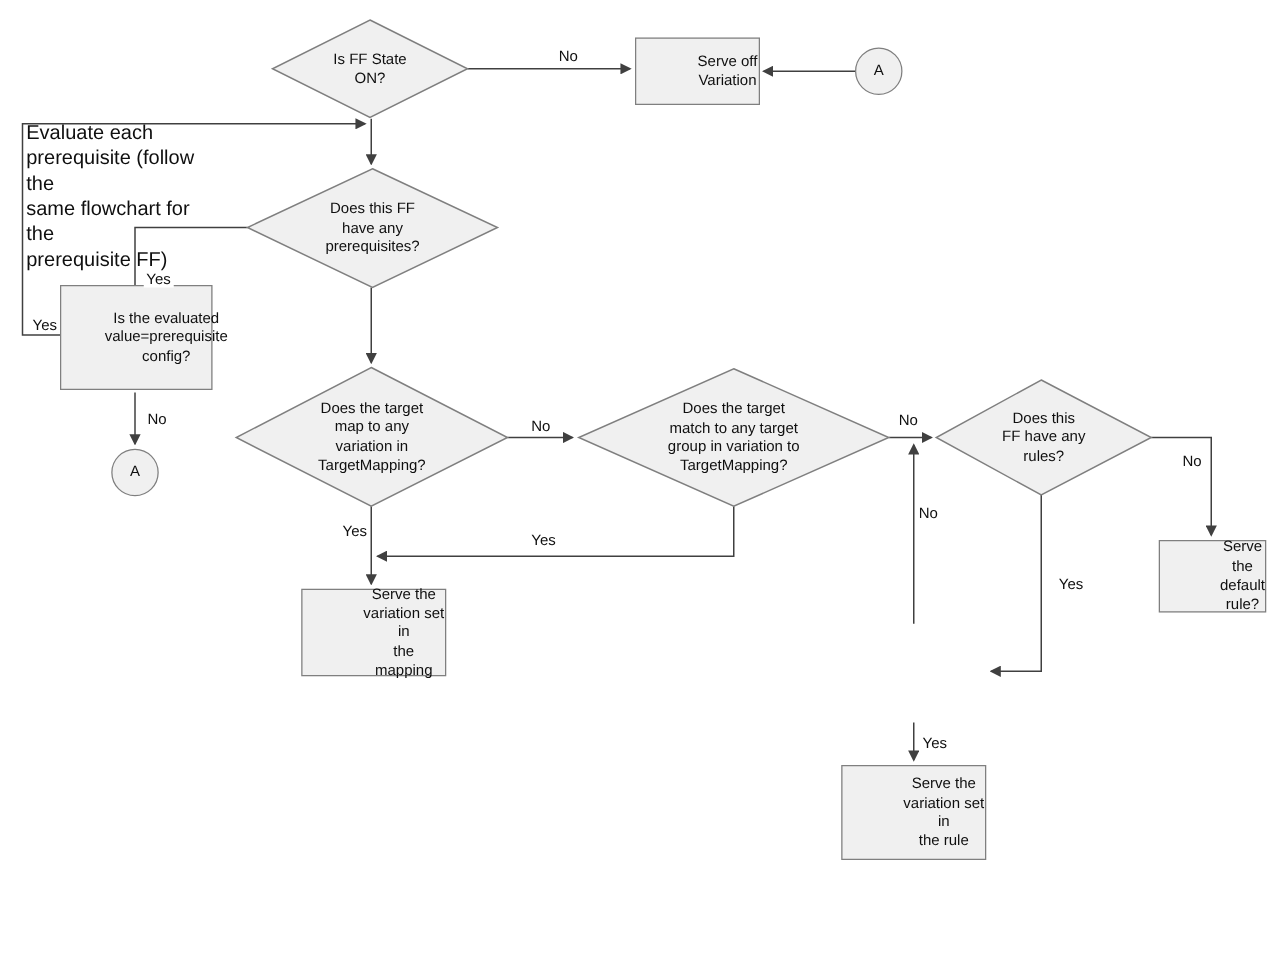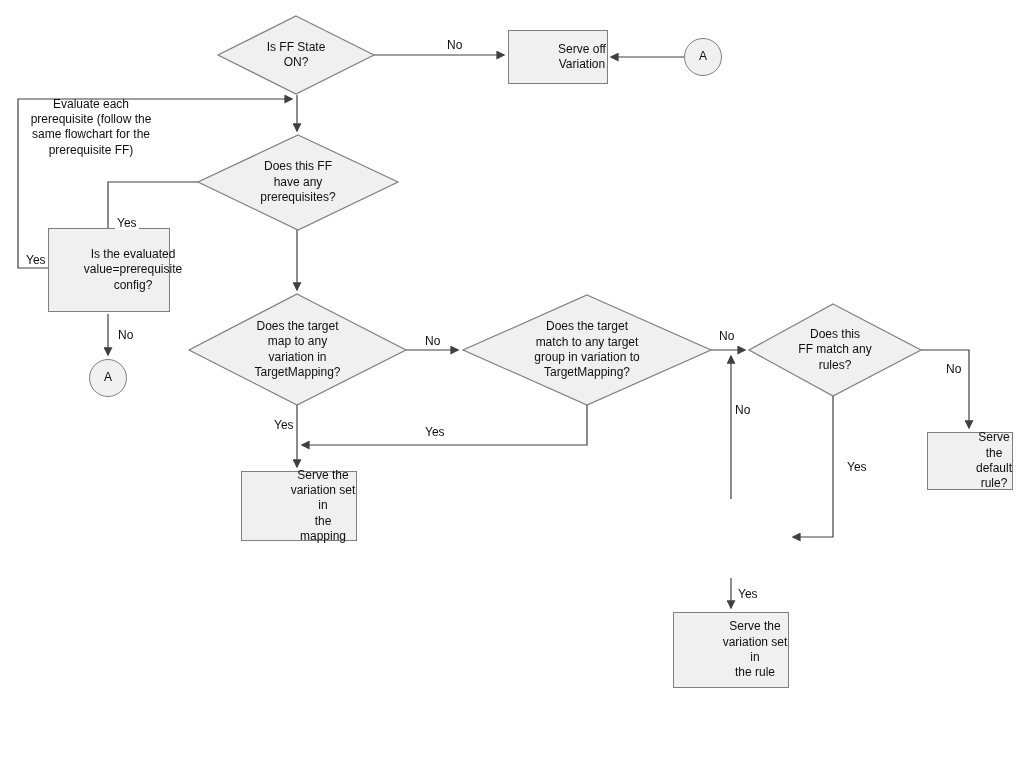--- a/index.html
+++ b/index.html
@@ -52,25 +52,25 @@
   .edge-label {
     position: absolute;
     font-size: 12px;
     color: var(--text);
     background: var(--background);
     padding: 0 2px;
     line-height: 1.2;
   }
   .annotation {
     position: absolute;
-    font-size: 12px;
+    font-size: 16px;
     color: var(--text);
     line-height: 1.27;
     white-space: pre-line;
-    text-align: center;
+    text-align: left;
   }
 </style>
 </head>
 <body>
 
 <div class="canvas">
 
   <svg class="wires">
     <defs>
       <marker id="arrow" viewBox="0 0 10 10" refX="8.5" refY="5" markerWidth="7.5" markerHeight="7.5" orient="auto-start-reverse">
@@ -117,21 +117,21 @@
 TargetMapping?</span>
   </div>
   <div class="diamond-text" style="left:463px;top:295px;width:248px;height:110px">
     <span class="diamond-label">Does the target
 match to any target
 group in variation to
 TargetMapping?</span>
   </div>
   <div class="diamond-text" style="left:749px;top:304px;width:172px;height:92px">
     <span class="diamond-label">Does this
-FF match any
+FF have any
 rules?</span>
   </div>
 
   <div class="rect-node" style="left:508px;top:30px;width:100px;height:54px">
     <span class="node-label">Serve off
 Variation</span>
   </div>
   <div class="rect-node" style="left:48px;top:228px;width:122px;height:84px">
     <span class="node-label">Is the evaluated
 value=prerequisite

